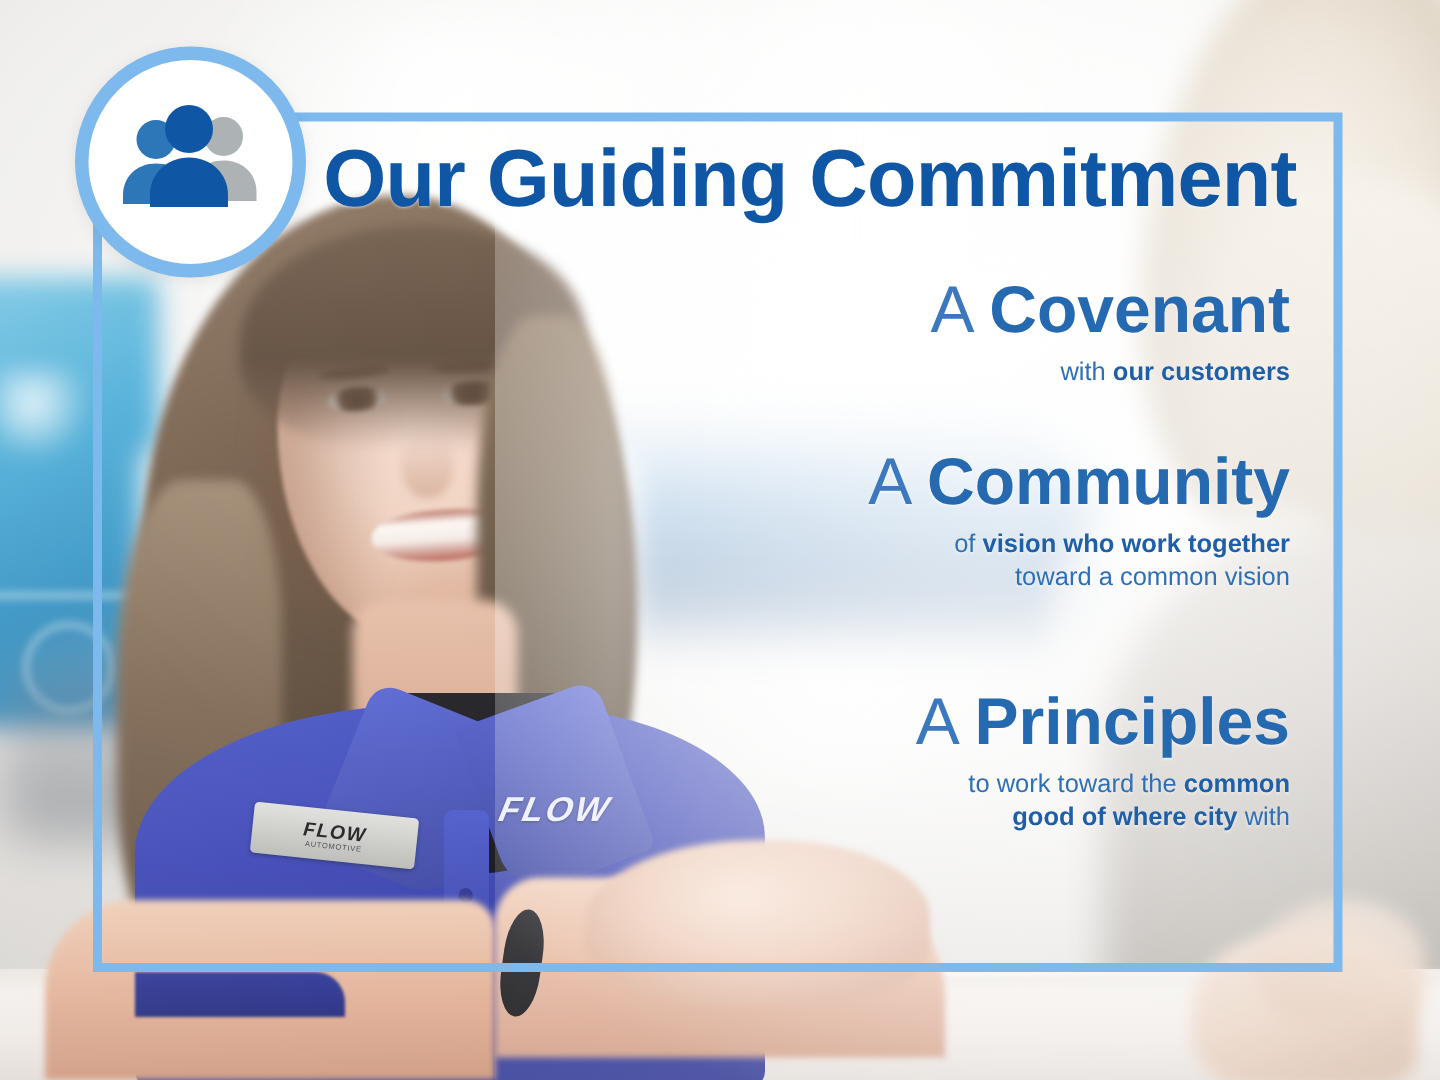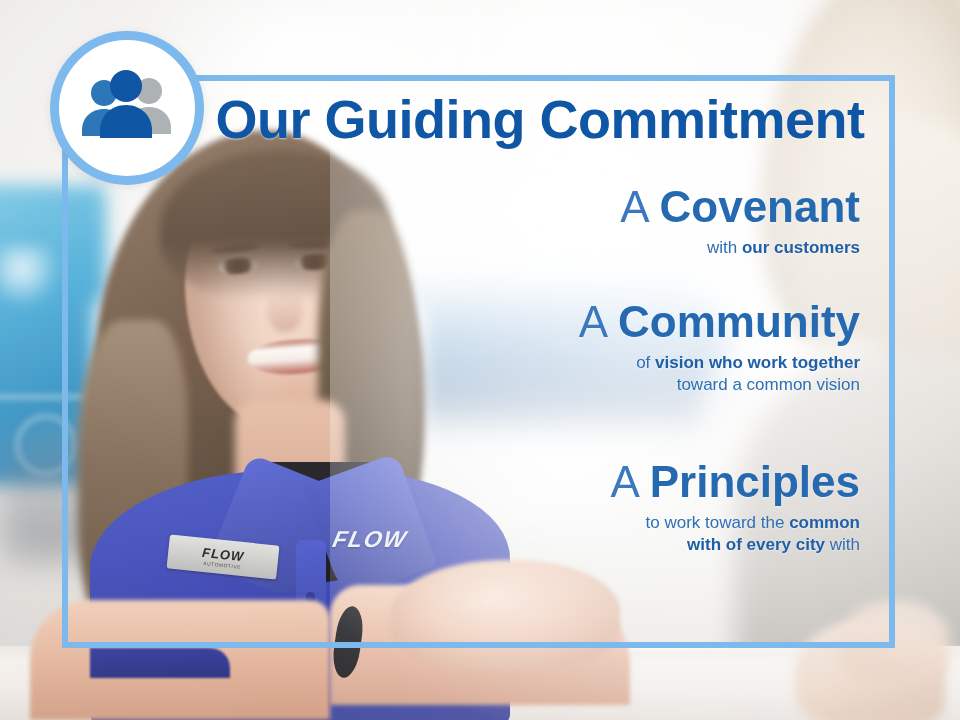--- a/index.html
+++ b/index.html
@@ -457,17 +457,17 @@
       </div>
   </div>
 
   <div class="principle" id="p3">
     <div class="p-head">
       <span class="art">A</span>
       <span class="word">Principles</span>
     </div>
     <div class="p-sub">
         <div><span>to work toward the </span><b>common</b></div>
-        <div><b>with of every city</b><span> with</span></div>
+        <div><b>good of where city</b><span> with</span></div>
       </div>
   </div>
 
 </div>
 
 </body></html>

